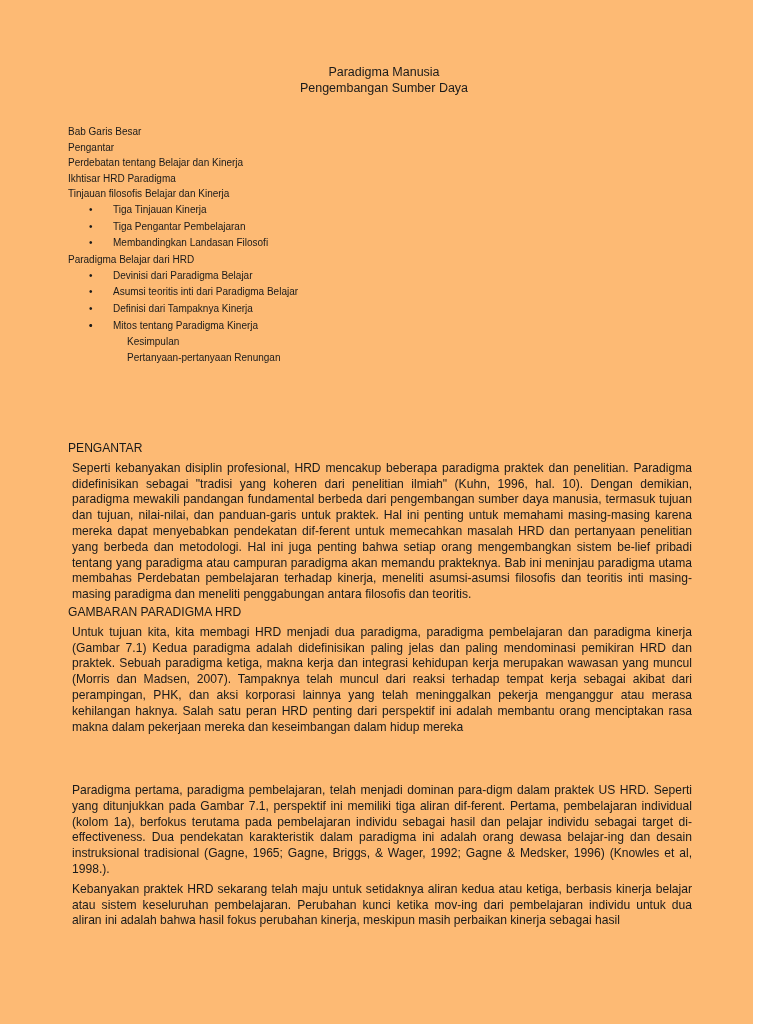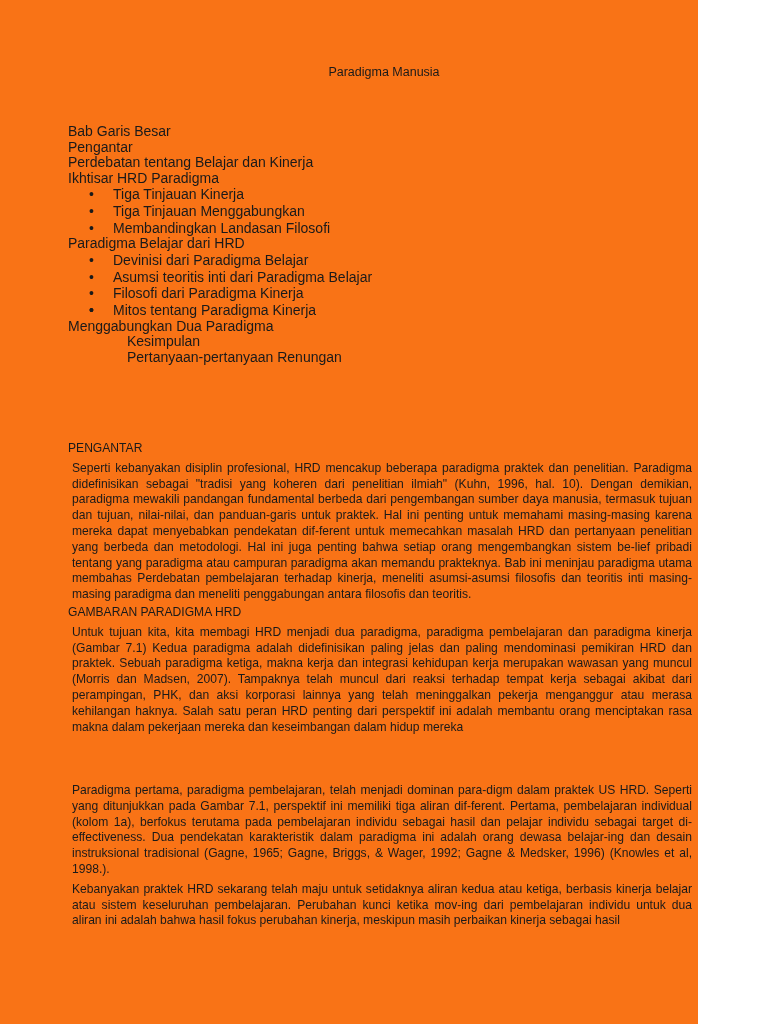--- a/index.html
+++ b/index.html
@@ -11,36 +11,36 @@
       width: 768px;
       height: 1024px;
       overflow: hidden;
       position: relative;
       font-family: "Liberation Sans", sans-serif;
       color: #1a1a1a;
     }
     .page {
       position: absolute;
       left: 0; top: 0;
-      width: 698px; height: 1024px;
-      background: #f97316;
+      width: 753px; height: 1024px;
+      background: #fdba74;
     }
     .title-block {
       position: absolute;
       left: 0; width: 768px;
       top: 64px;
       text-align: center;
       font-size: 12.5px;
       line-height: 16px;
     }
     .outline {
       position: absolute;
       left: 68px;
       top: 124px;
-      font-size: 14px;
+      font-size: 10px;
       line-height: 15.6px;
     }
     .outline .item { white-space: nowrap; }
     .outline .bullet-item {
       position: relative;
       padding-left: 45px;
       line-height: 16.7px;
       white-space: nowrap;
     }
     .outline .bullet-item .dot {
@@ -70,64 +70,65 @@
     .sec2 { top: 605px; }
     .sec3 { top: 779px; }
   </style>
 </head>
 <body>
 
 <div class="page">
 
   <div class="title-block">
     <div>Paradigma Manusia</div>
+    <div>Pengembangan Sumber Daya</div>
   </div>
 
   <div class="outline">
     <div class="item">Bab Garis Besar</div>
     <div class="item">Pengantar</div>
     <div class="item">Perdebatan tentang Belajar dan Kinerja</div>
     <div class="item">Ikhtisar HRD Paradigma</div>
+    <div class="item">Tinjauan filosofis Belajar dan Kinerja</div>
 
     <div class="bullet-item">
       <span class="dot">•</span>
       <span>Tiga Tinjauan Kinerja</span>
     </div>
     <div class="bullet-item">
       <span class="dot">•</span>
-      <span>Tiga Tinjauan Menggabungkan</span>
+      <span>Tiga Pengantar Pembelajaran</span>
     </div>
     <div class="bullet-item">
       <span class="dot">•</span>
       <span>Membandingkan Landasan Filosofi</span>
     </div>
 
     <div class="item">Paradigma Belajar dari HRD</div>
     <div class="bullet-item">
       <span class="dot">•</span>
       <span>Devinisi dari Paradigma Belajar</span>
     </div>
     <div class="bullet-item">
       <span class="dot">•</span>
       <span>Asumsi teoritis inti dari Paradigma Belajar</span>
     </div>
 
     <div class="bullet-item">
       <span class="dot">•</span>
-      <span>Filosofi dari Paradigma Kinerja</span>
+      <span>Definisi dari Tampaknya Kinerja</span>
     </div>
     <div class="bullet-item">
       <span class="dot">•</span>
     </div>
     <div class="bullet-item">
       <span class="dot">•</span>
       <span>Mitos tentang Paradigma Kinerja</span>
     </div>
 
-    <div class="item">Menggabungkan Dua Paradigma</div>
     <div class="indent-item">Kesimpulan</div>
     <div class="indent-item">Pertanyaan-pertanyaan Renungan</div>
   </div>
 
   <div class="section sec1">
     <div class="heading">PENGANTAR</div>
     <p>Seperti kebanyakan disiplin profesional, HRD mencakup beberapa paradigma praktek dan penelitian. Paradigma didefinisikan sebagai "tradisi yang koheren dari penelitian ilmiah" (Kuhn, 1996, hal. 10). Dengan demikian, paradigma mewakili pandangan fundamental berbeda dari pengembangan sumber daya manusia, termasuk tujuan dan tujuan, nilai-nilai, dan panduan-garis untuk praktek. Hal ini penting untuk memahami masing-masing karena mereka dapat menyebabkan pendekatan dif-ferent untuk memecahkan masalah HRD dan pertanyaan penelitian yang berbeda dan metodologi. Hal ini juga penting bahwa setiap orang mengembangkan sistem be-lief pribadi tentang yang paradigma atau campuran paradigma akan memandu prakteknya. Bab ini meninjau paradigma utama membahas Perdebatan pembelajaran terhadap kinerja, meneliti asumsi-asumsi filosofis dan teoritis inti masing-masing paradigma dan meneliti penggabungan antara filosofis dan teoritis.</p>
   </div>
 
   <div class="section sec2">

